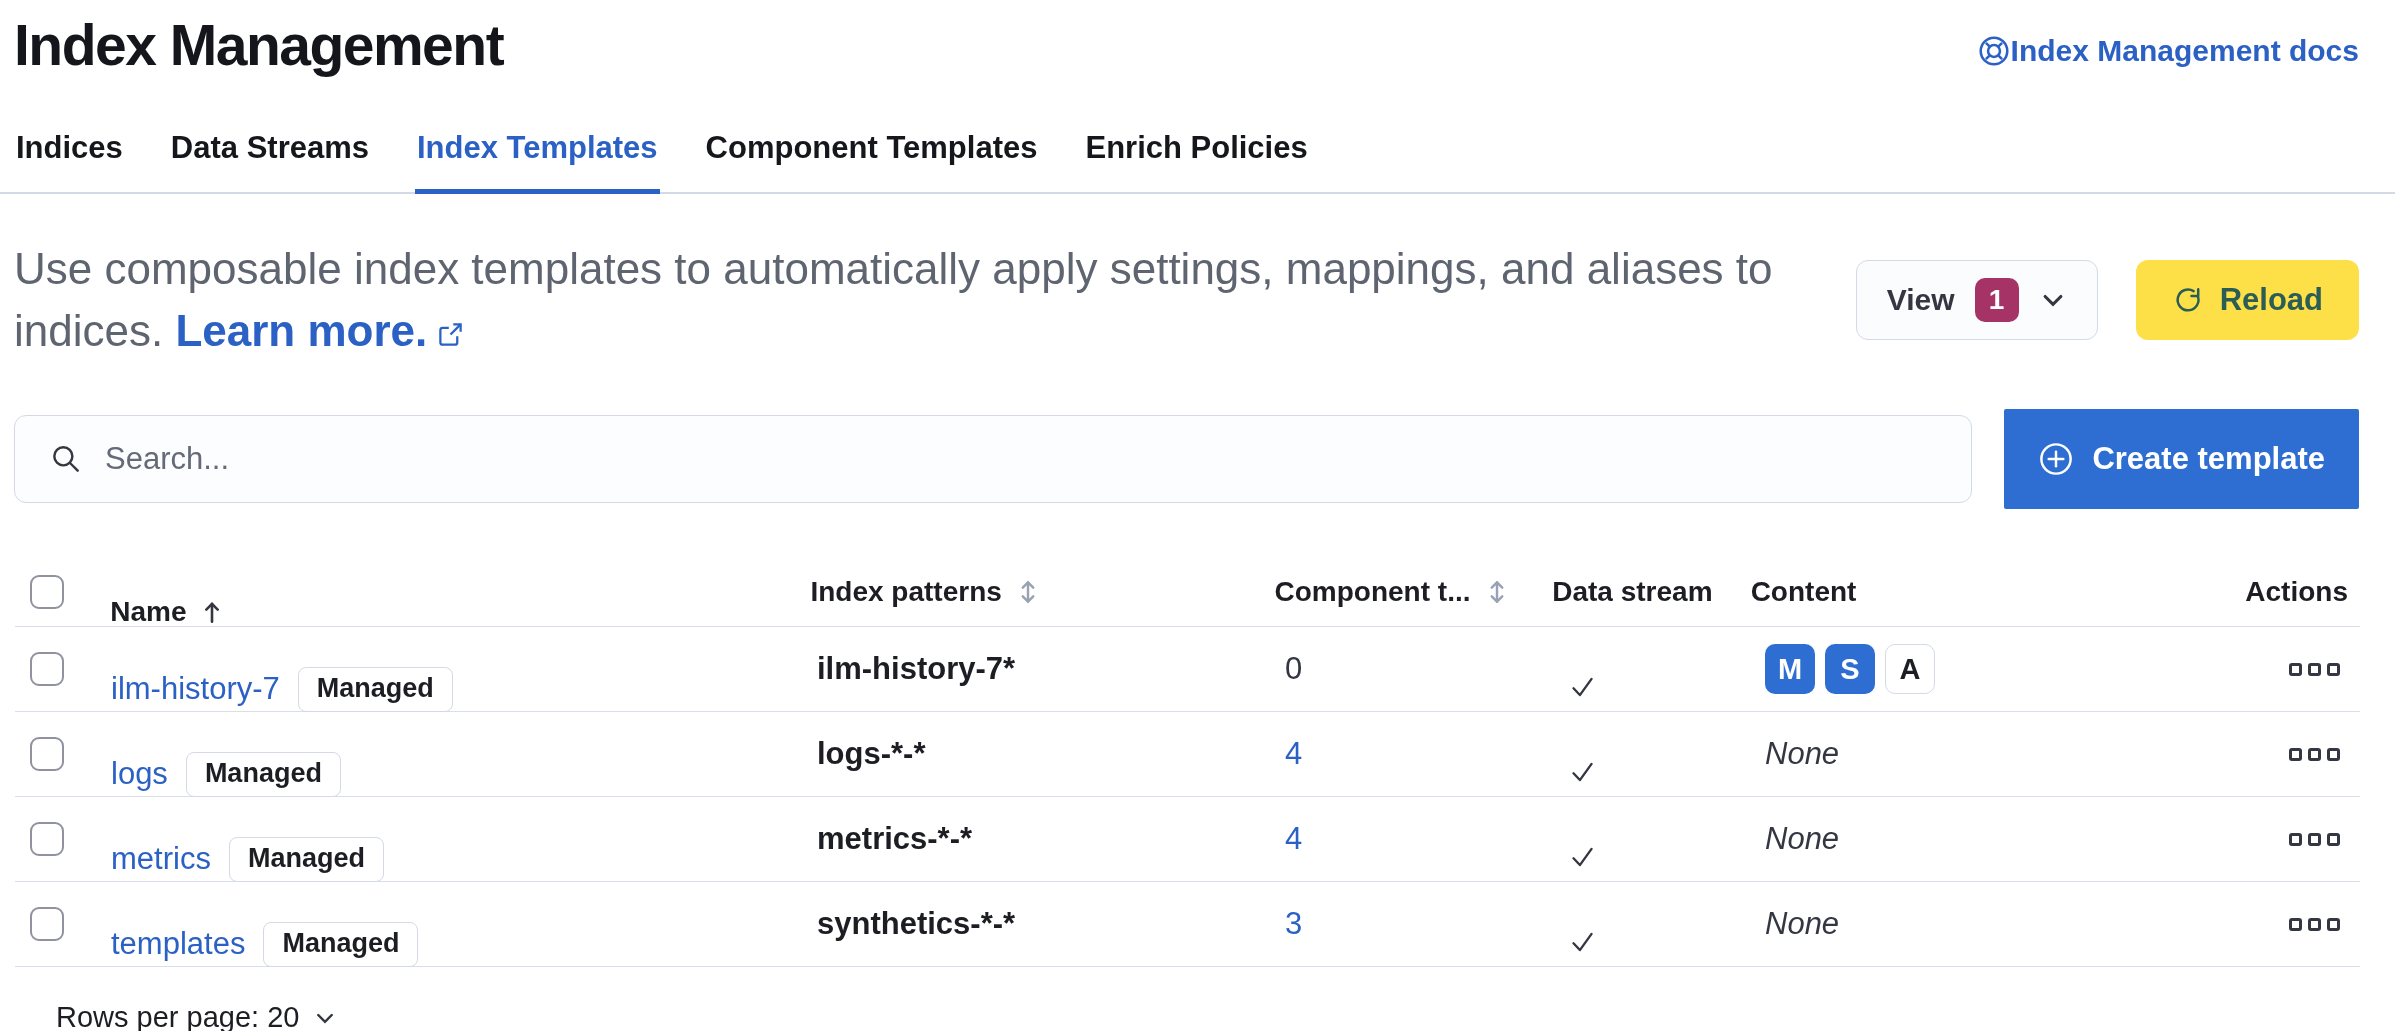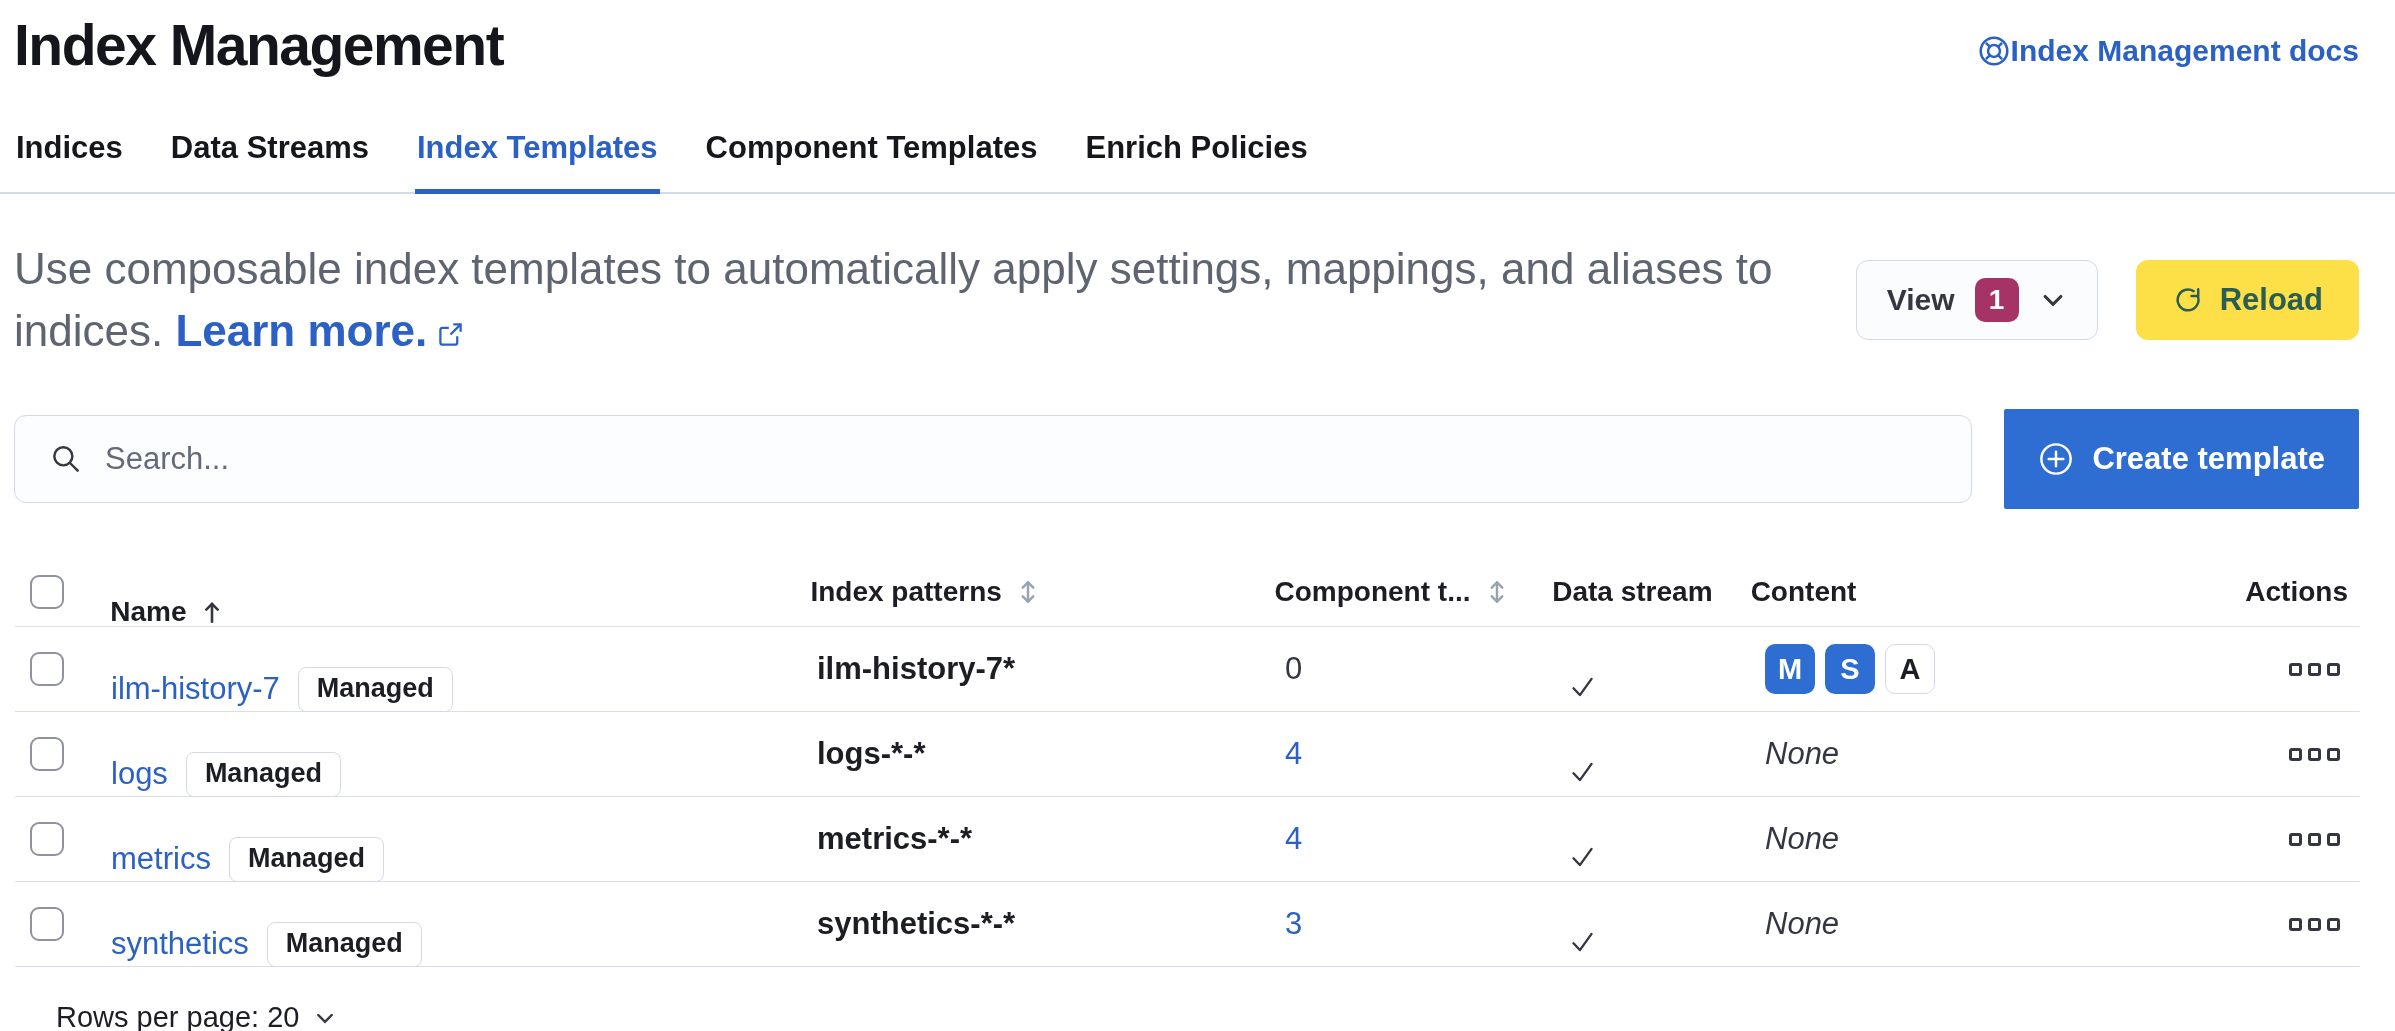--- a/index.html
+++ b/index.html
@@ -308,21 +308,21 @@
           <span></span>
         </span>
     </div>
   </div>
 
   <div class="t-row t-body-row">
     <div class="col-check">
         <span class="checkbox"></span>
       </div>
     <div class="col-name">
-      <span class="name-link">synthetics</span>
+      <span class="name-link">templates</span>
       <span class="managed-badge">Managed</span>
     </div>
     <div class="col-pattern"><span class="pattern-text">synthetics-*-*</span></div>
     <div class="col-comp"><span class="comp-link">3</span></div>
     <div class="col-ds">
       <span class="check-icon-wrap">
         <svg width="34" height="34" viewBox="0 0 16 16" fill="none" stroke="#343741" stroke-width="1.1" stroke-linecap="round" stroke-linejoin="round">
           <polyline points="4,8.6 7,11.8 12.5,4.2"></polyline>
         </svg>
       </span>

